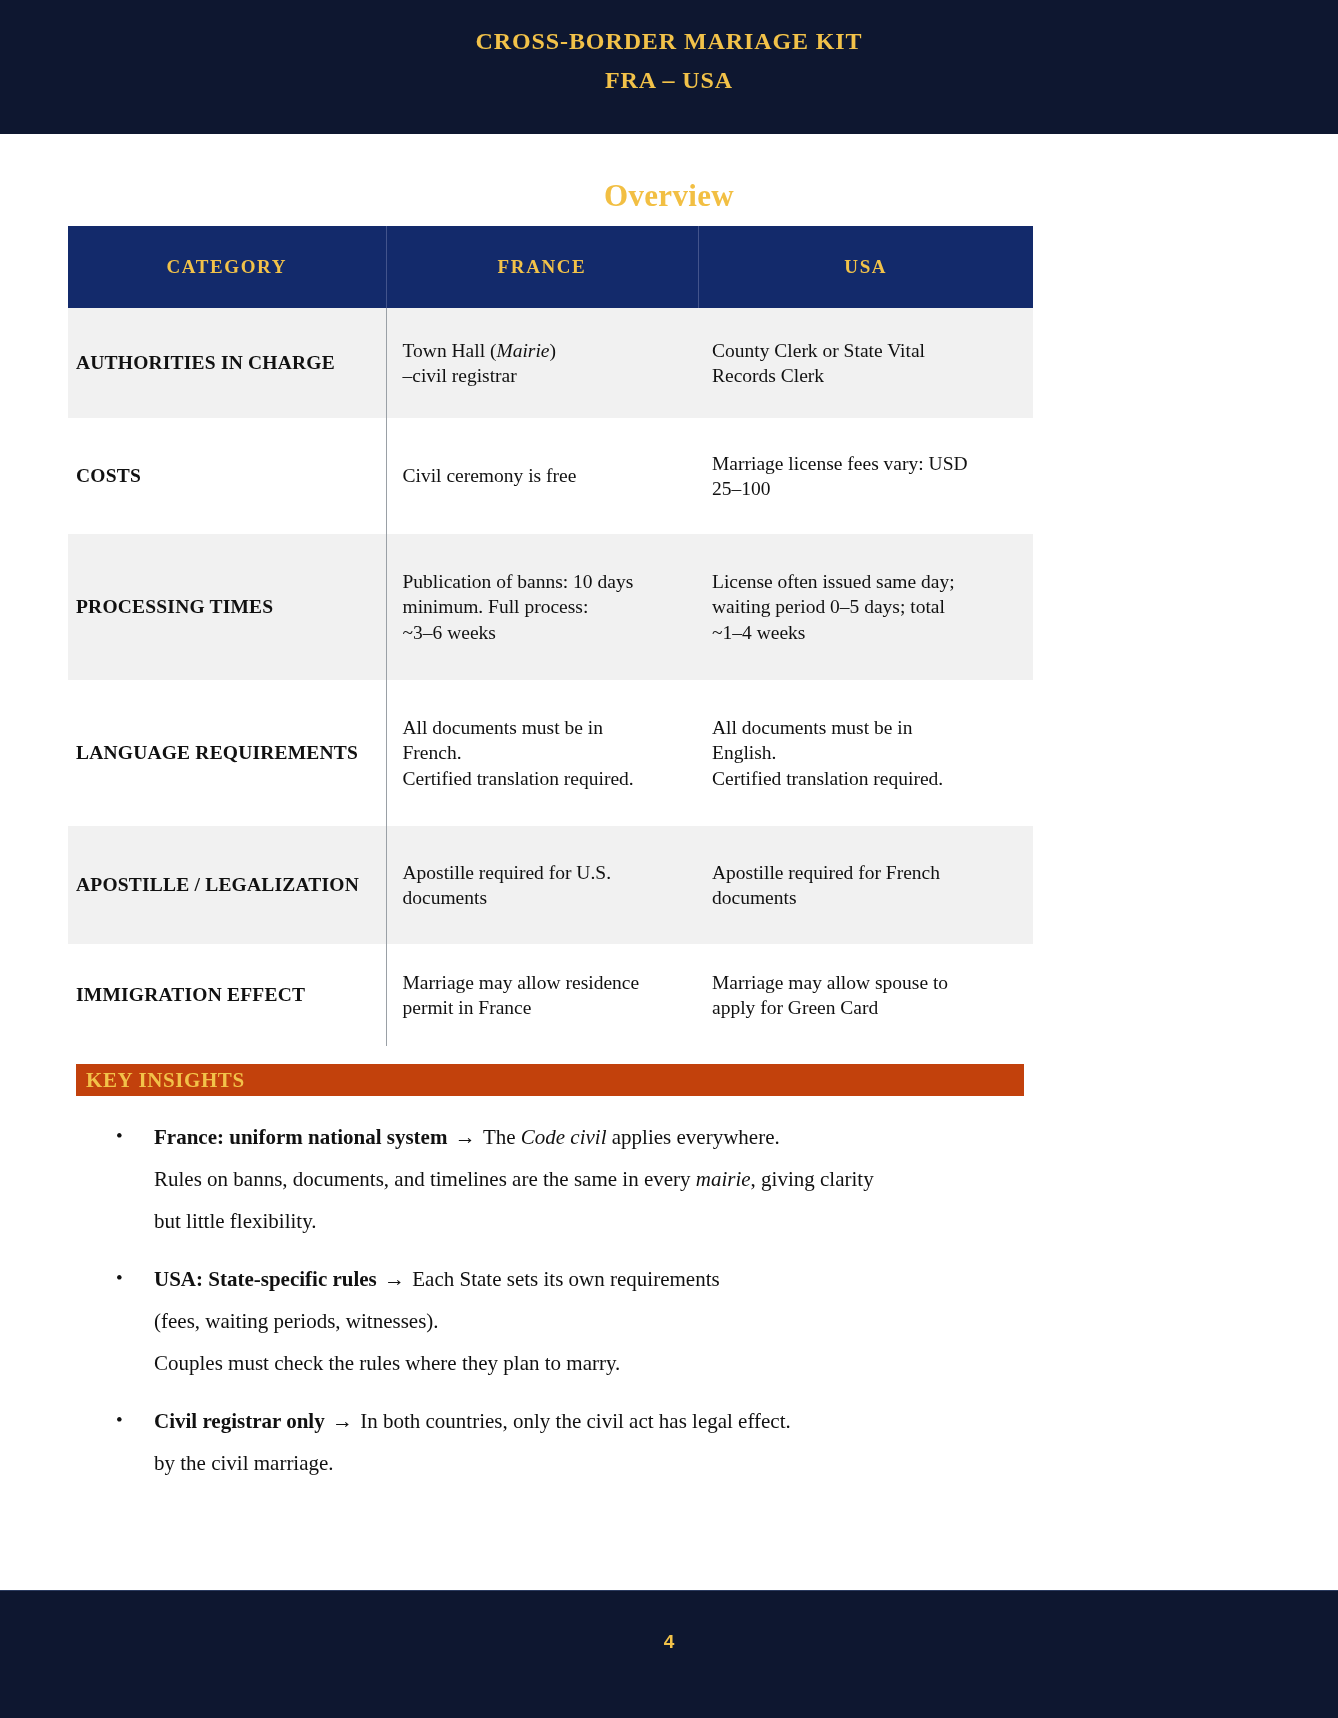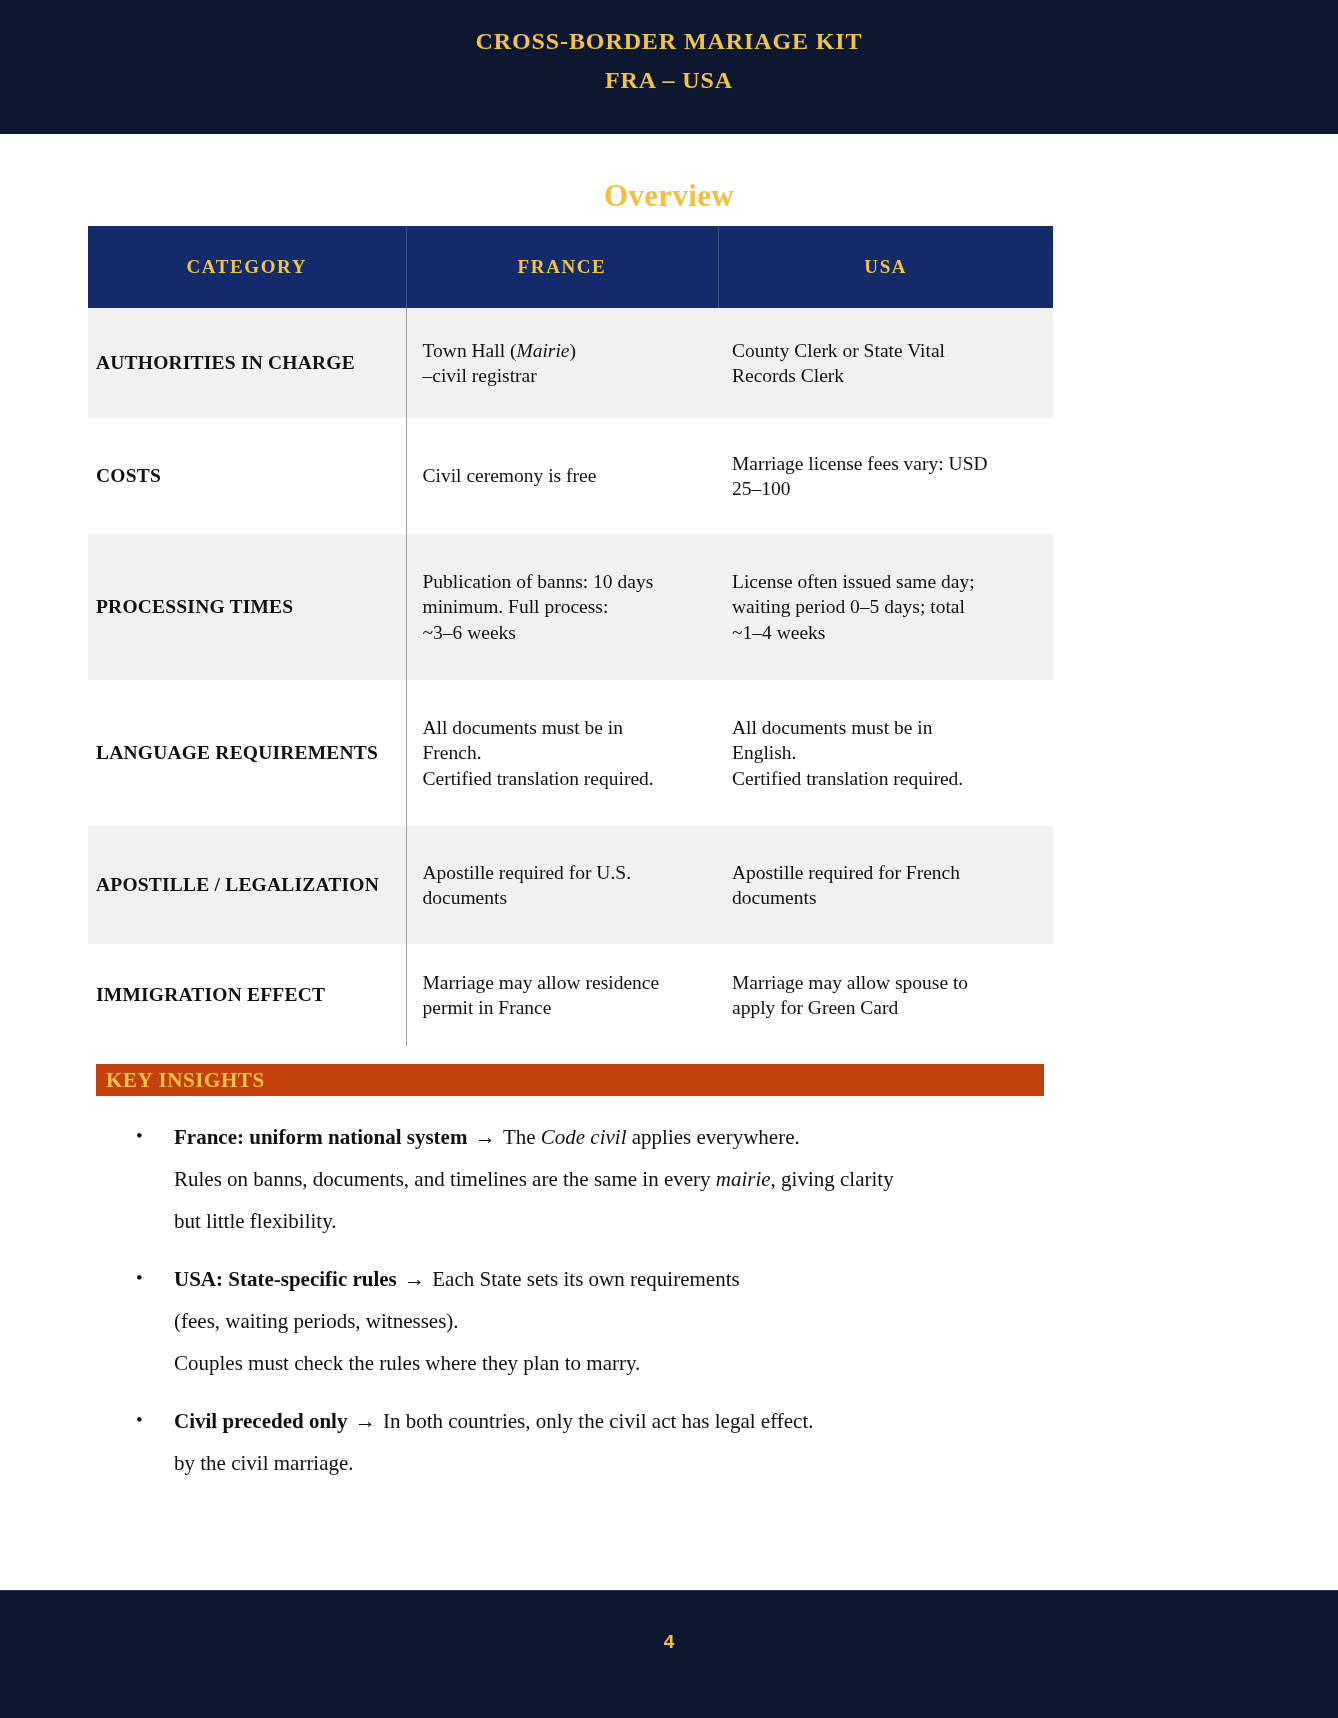--- a/index.html
+++ b/index.html
@@ -34,21 +34,21 @@
     font-weight: bold;
     font-size: 24px;
     letter-spacing: 0.9px;
     line-height: 39px;
     text-align: center;
     white-space: nowrap;
   }
 
   
   .page-body {
-    padding: 0 88px;
+    padding: 0 68px;
     box-sizing: border-box;
     width: 1338px;
   }
 
   .section-title {
     text-align: center;
     color: #f2bf43;
     font-family: "Liberation Serif", "DejaVu Serif", serif;
     font-weight: bold;
     font-size: 31px;
@@ -298,21 +298,21 @@
         <span class="insight-line"><span class="lead">France: uniform national system</span><span class="arrow"> → </span>The <i>Code civil</i> applies everywhere.</span>
         <span class="insight-line">Rules on banns, documents, and timelines are the same in every <i>mairie</i>, giving clarity</span>
         <span class="insight-line">but little flexibility.</span>
       </li>
       <li class="insight-item">
         <span class="insight-line"><span class="lead">USA: State-specific rules</span><span class="arrow"> → </span>Each State sets its own requirements</span>
         <span class="insight-line">(fees, waiting periods, witnesses).</span>
         <span class="insight-line">Couples must check the rules where they plan to marry.</span>
       </li>
       <li class="insight-item">
-        <span class="insight-line"><span class="lead">Civil preceded only</span><span class="arrow"> → </span>In both countries, only the civil act has legal effect.</span>
+        <span class="insight-line"><span class="lead">Civil registrar only</span><span class="arrow"> → </span>In both countries, only the civil act has legal effect.</span>
         <span class="insight-line">by the civil marriage.</span>
       </li>
     </ul>
 
 </div>
 
 <div class="bottom-banner">
   <div class="page-number">4</div>
 </div>
 

